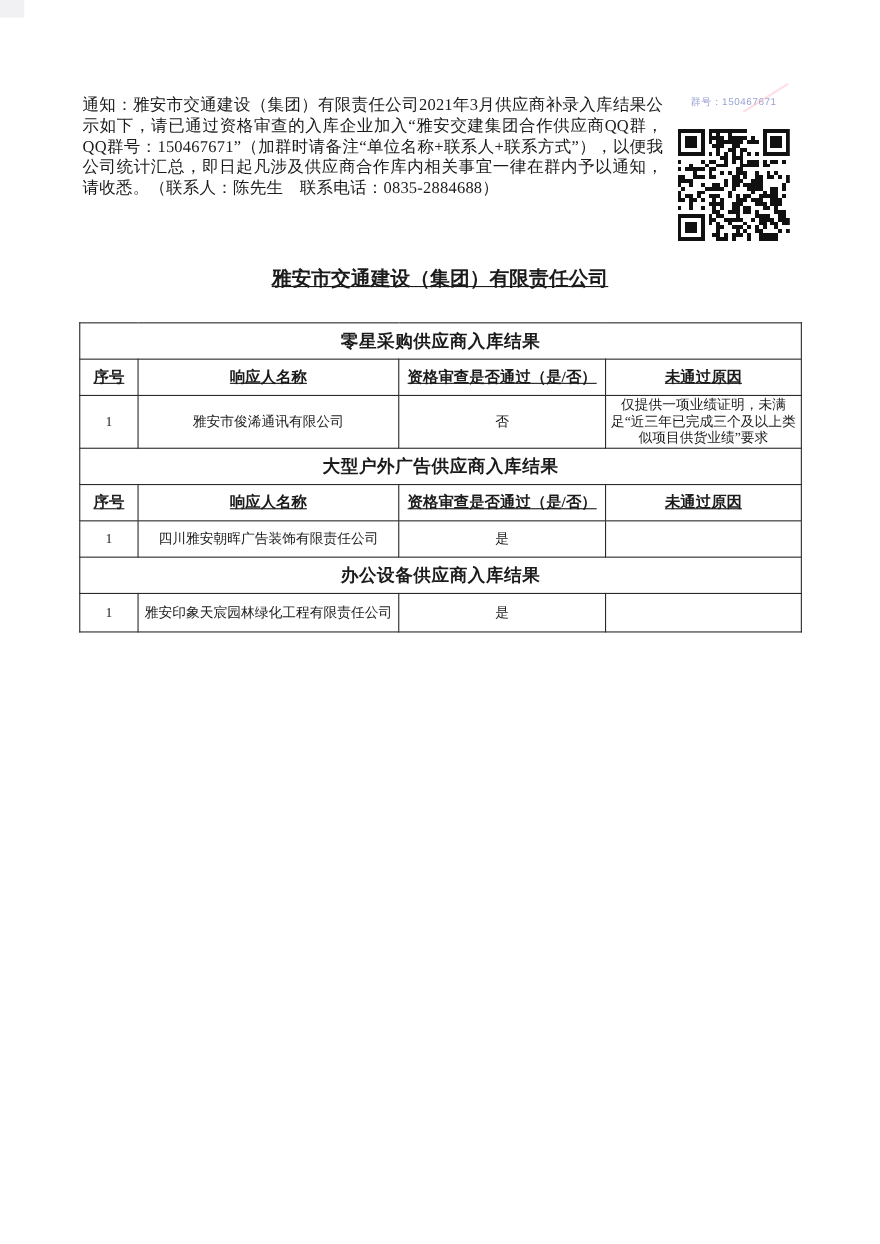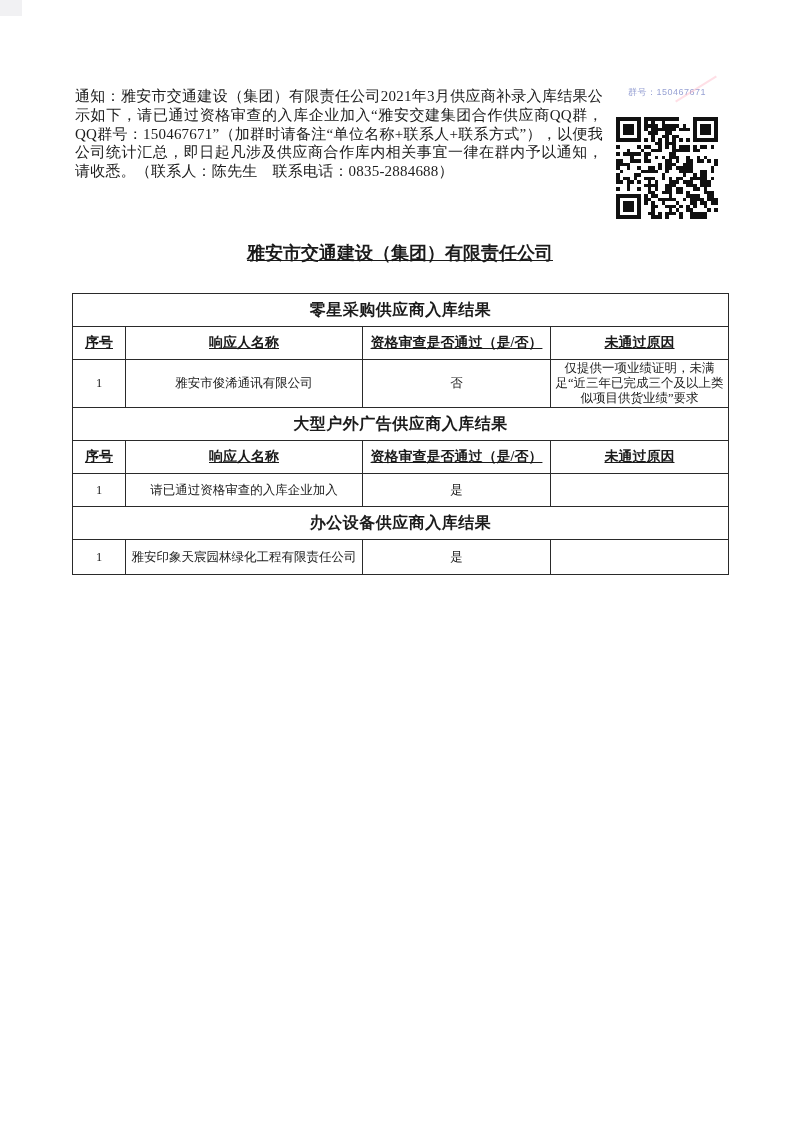--- a/index.html
+++ b/index.html
@@ -514,21 +514,21 @@
         <td colspan="4" class="section-title">大型户外广告供应商入库结果</td>
       </tr>
       <tr class="col-header">
         <td>序号</td>
         <td>响应人名称</td>
         <td>资格审查是否通过（是/否）</td>
         <td>未通过原因</td>
       </tr>
       <tr class="data-row short">
         <td>1</td>
-        <td>请已通过资格审查的入库企业加入</td>
+        <td>四川雅安朝晖广告装饰有限责任公司</td>
         <td>是</td>
         <td class="reason-cell"></td>
       </tr>
 
       <tr>
         <td colspan="4" class="section-title">办公设备供应商入库结果</td>
       </tr>
       <tr class="data-row last">
         <td>1</td>
         <td>雅安印象天宸园林绿化工程有限责任公司</td>

